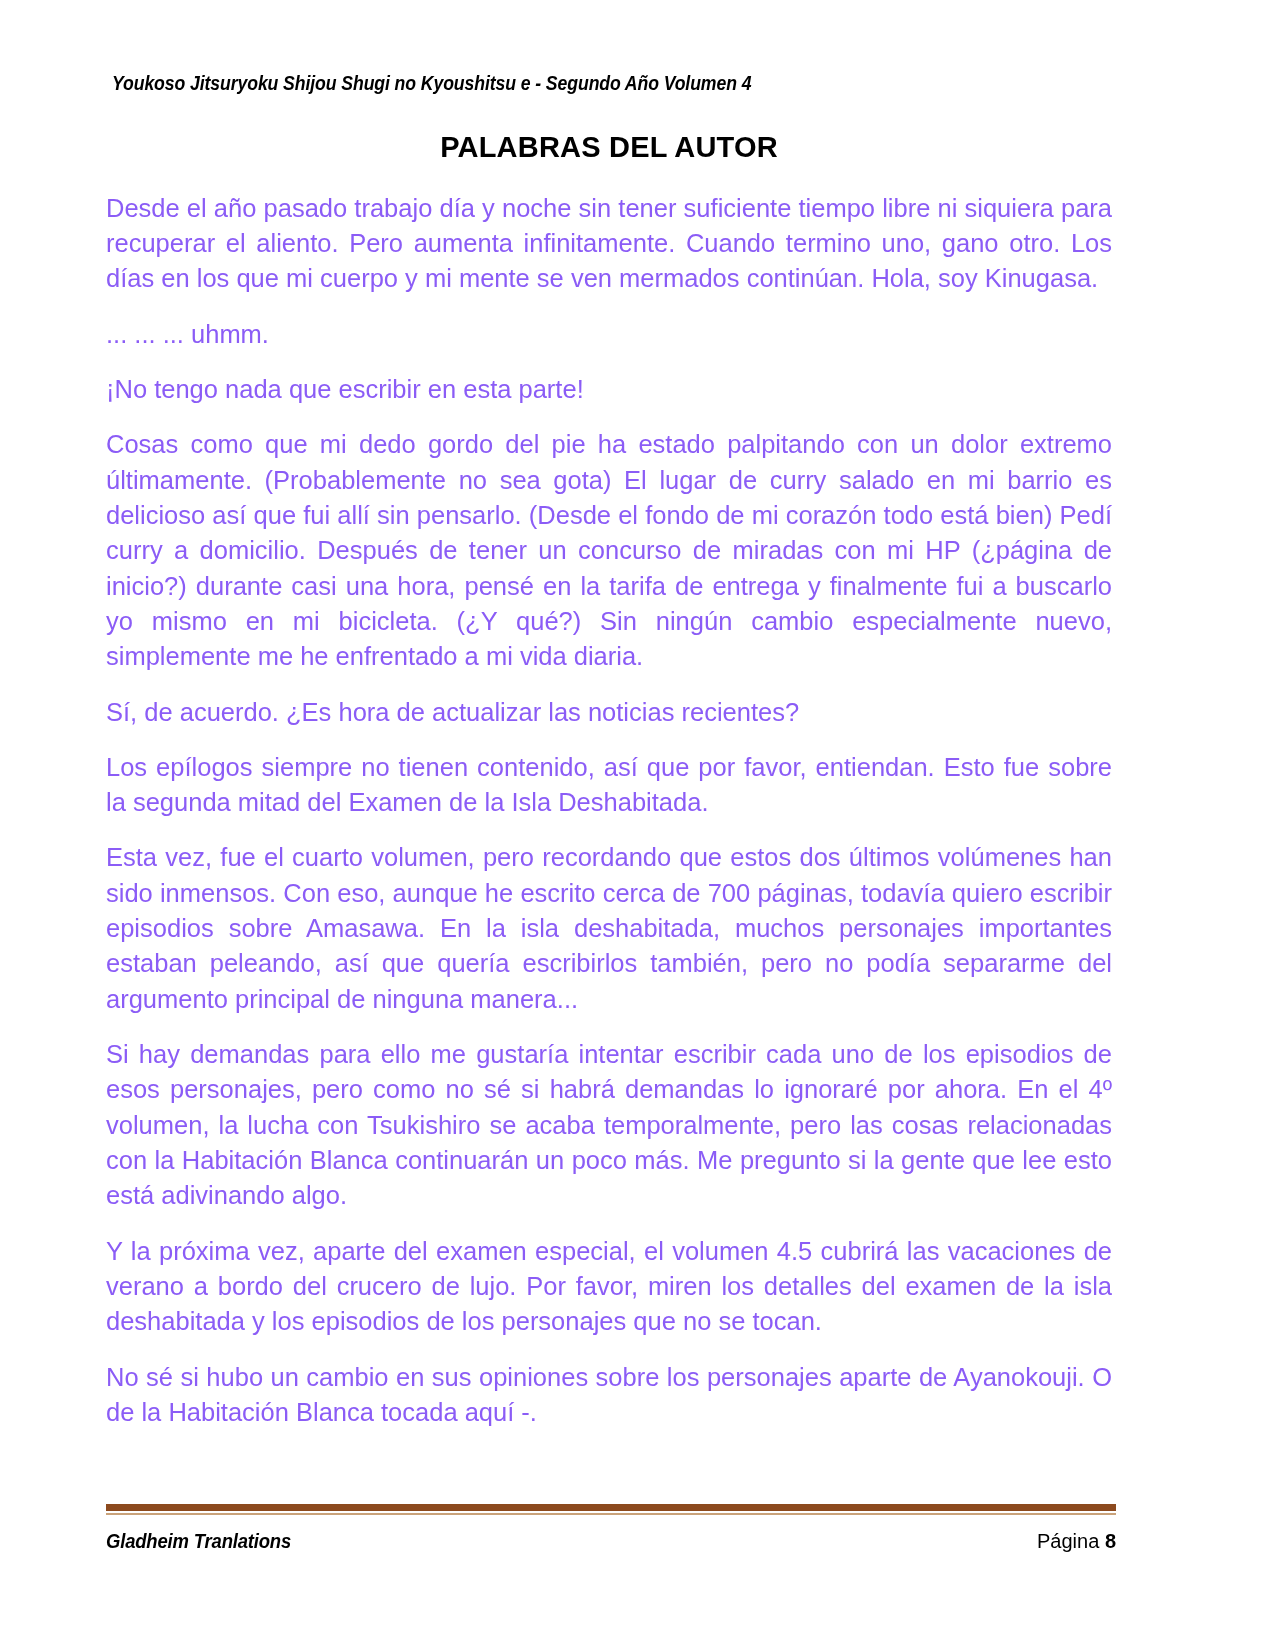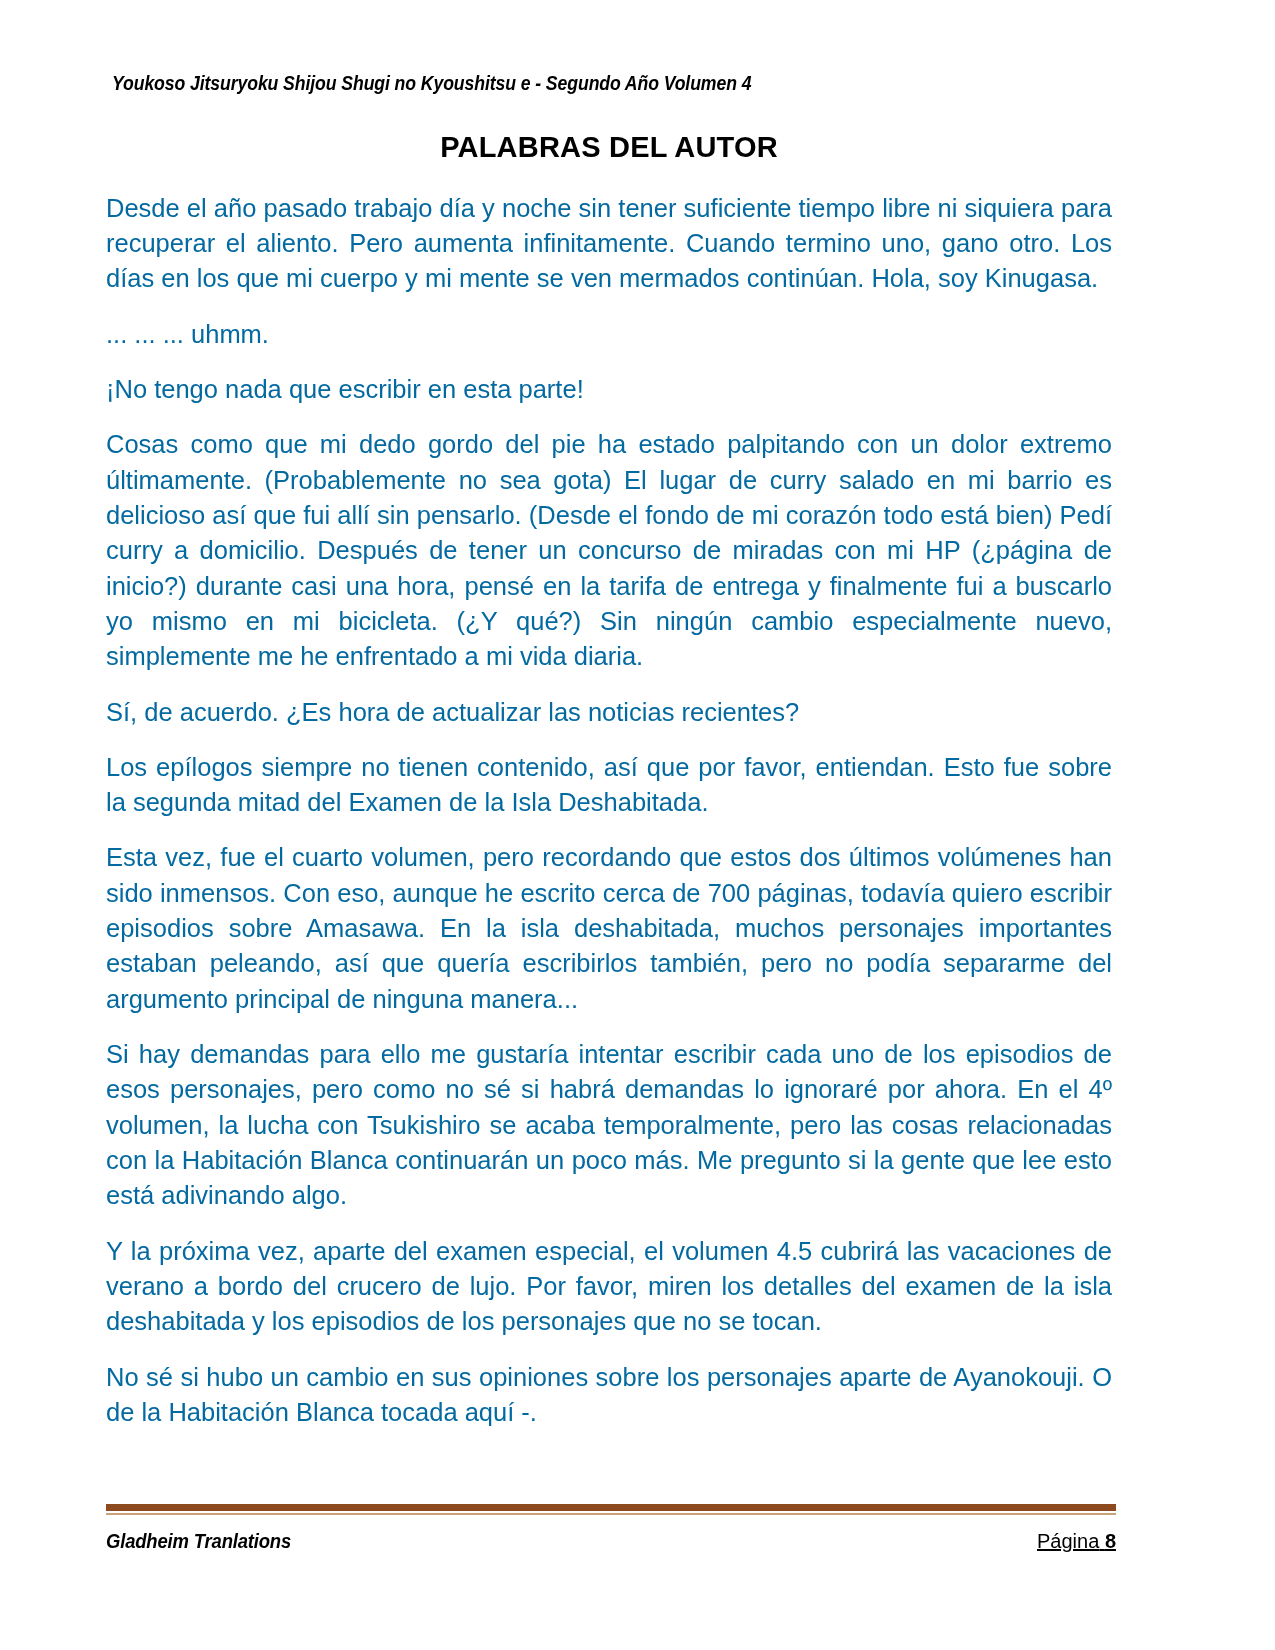--- a/index.html
+++ b/index.html
@@ -61,21 +61,21 @@
     line-height: 1.2;
   }
 
   .para {
     font-family: "Liberation Sans", sans-serif;
     font-size: 25.5px;
     line-height: 1.385;
     text-align: justify;
     text-justify: inter-word;
     margin: 0 0 20px 0;
-    color: #0369a1;
+    color: #8b5cf6;
     -webkit-hyphens: none;
     hyphens: none;
     word-spacing: 0px;
   }
 
   .para:last-child {
     margin-bottom: 10px;
   }
 
   
@@ -122,21 +122,20 @@
     transform: scaleX(0.88);
     transform-origin: left center;
     white-space: nowrap;
   }
 
   .footer-page {
     font-family: "Liberation Sans", sans-serif;
     font-size: 20px;
     font-weight: normal;
     white-space: nowrap;
-    text-decoration: underline;
   }
 
   .footer-page .page-num {
     font-weight: bold;
   }
 </style>
 </head>
 <body>
 
 <div class="page">

